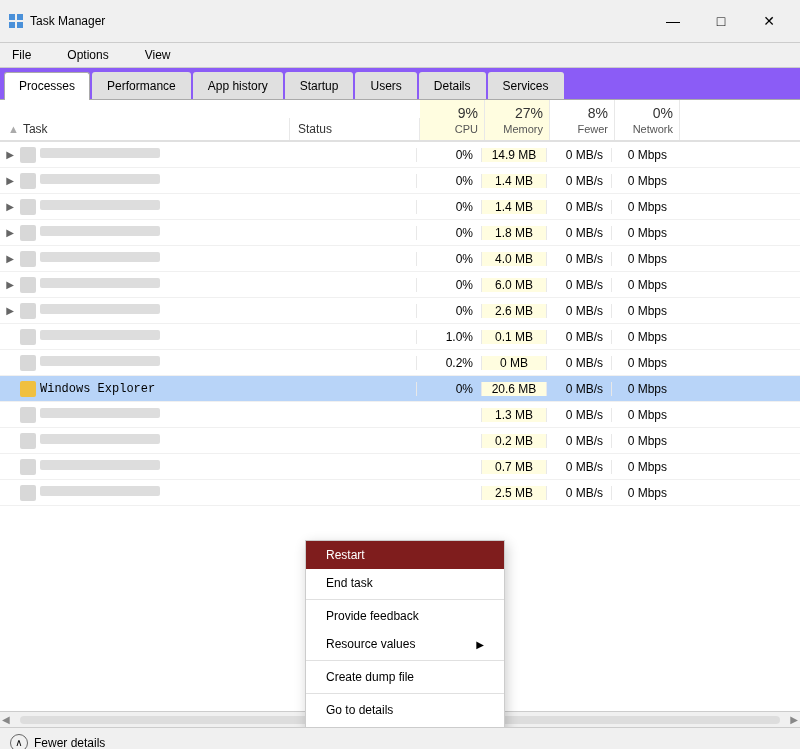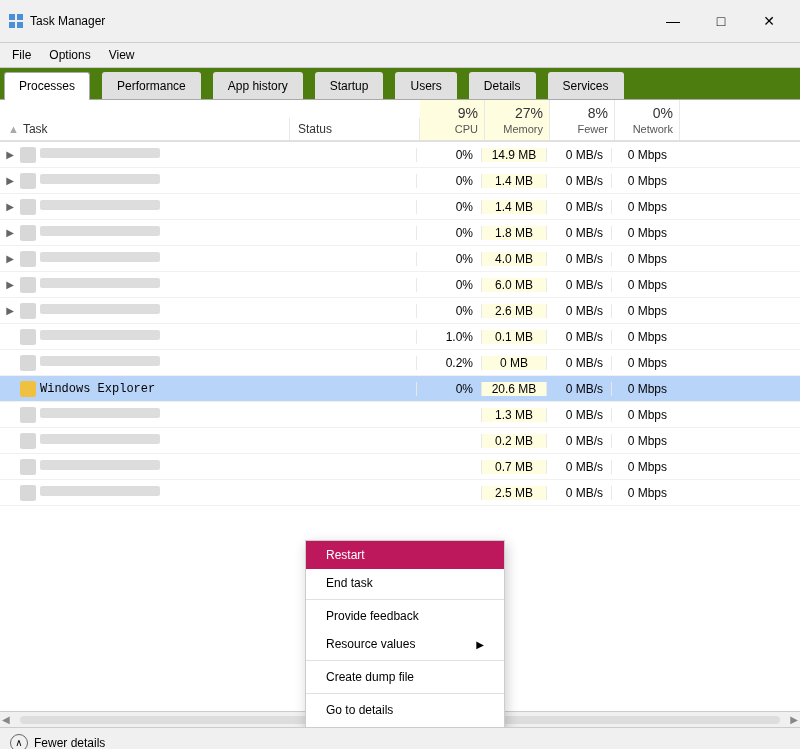--- a/index.html
+++ b/index.html
@@ -17,36 +17,36 @@
     .title-bar-icon { width: 16px; height: 16px; }
     .title-bar-controls { display: flex; gap: 2px; }
     .title-btn {
       width: 46px; height: 30px; border: none; background: transparent;
       font-size: 14px; cursor: pointer; display: flex; align-items: center; justify-content: center;
     }
 
     .menu-bar {
       display: flex;
       padding: 2px 4px;
-      gap: 2px;
+      gap: 20px;
       border-bottom: 1px solid #ccc;
       background: #f0f0f0;
     }
     .menu-item {
       padding: 3px 8px;
       cursor: pointer;
       font-size: 12px;
     }
 
     .tabs {
       display: flex;
-      background: #4d7c0f;
+      background: #8b5cf6;
       border-bottom: 1px solid #aaa;
       padding: 4px 4px 0;
-      gap: 12px;
+      gap: 2px;
     }
     .tab {
       padding: 6px 14px;
       cursor: pointer;
       font-size: 12px;
       border: 1px solid transparent;
       border-bottom: none;
       background: #e0e0e0;
       border-radius: 3px 3px 0 0;
     }
@@ -239,21 +239,21 @@
       z-index: 100;
       font-size: 12px;
     }
     .context-menu-item {
       padding: 7px 20px;
       cursor: pointer;
       display: flex;
       align-items: center;
       justify-content: space-between;
     }
-    .context-menu-item.highlighted { background: #be185d; color: white; }
+    .context-menu-item.highlighted { background: #7f1d1d; color: white; }
     .context-menu-separator {
       height: 1px;
       background: #e0e0e0;
       margin: 2px 0;
     }
     .submenu-arrow { font-size: 10px; }
 
     
     .watermark {
       position: absolute;

